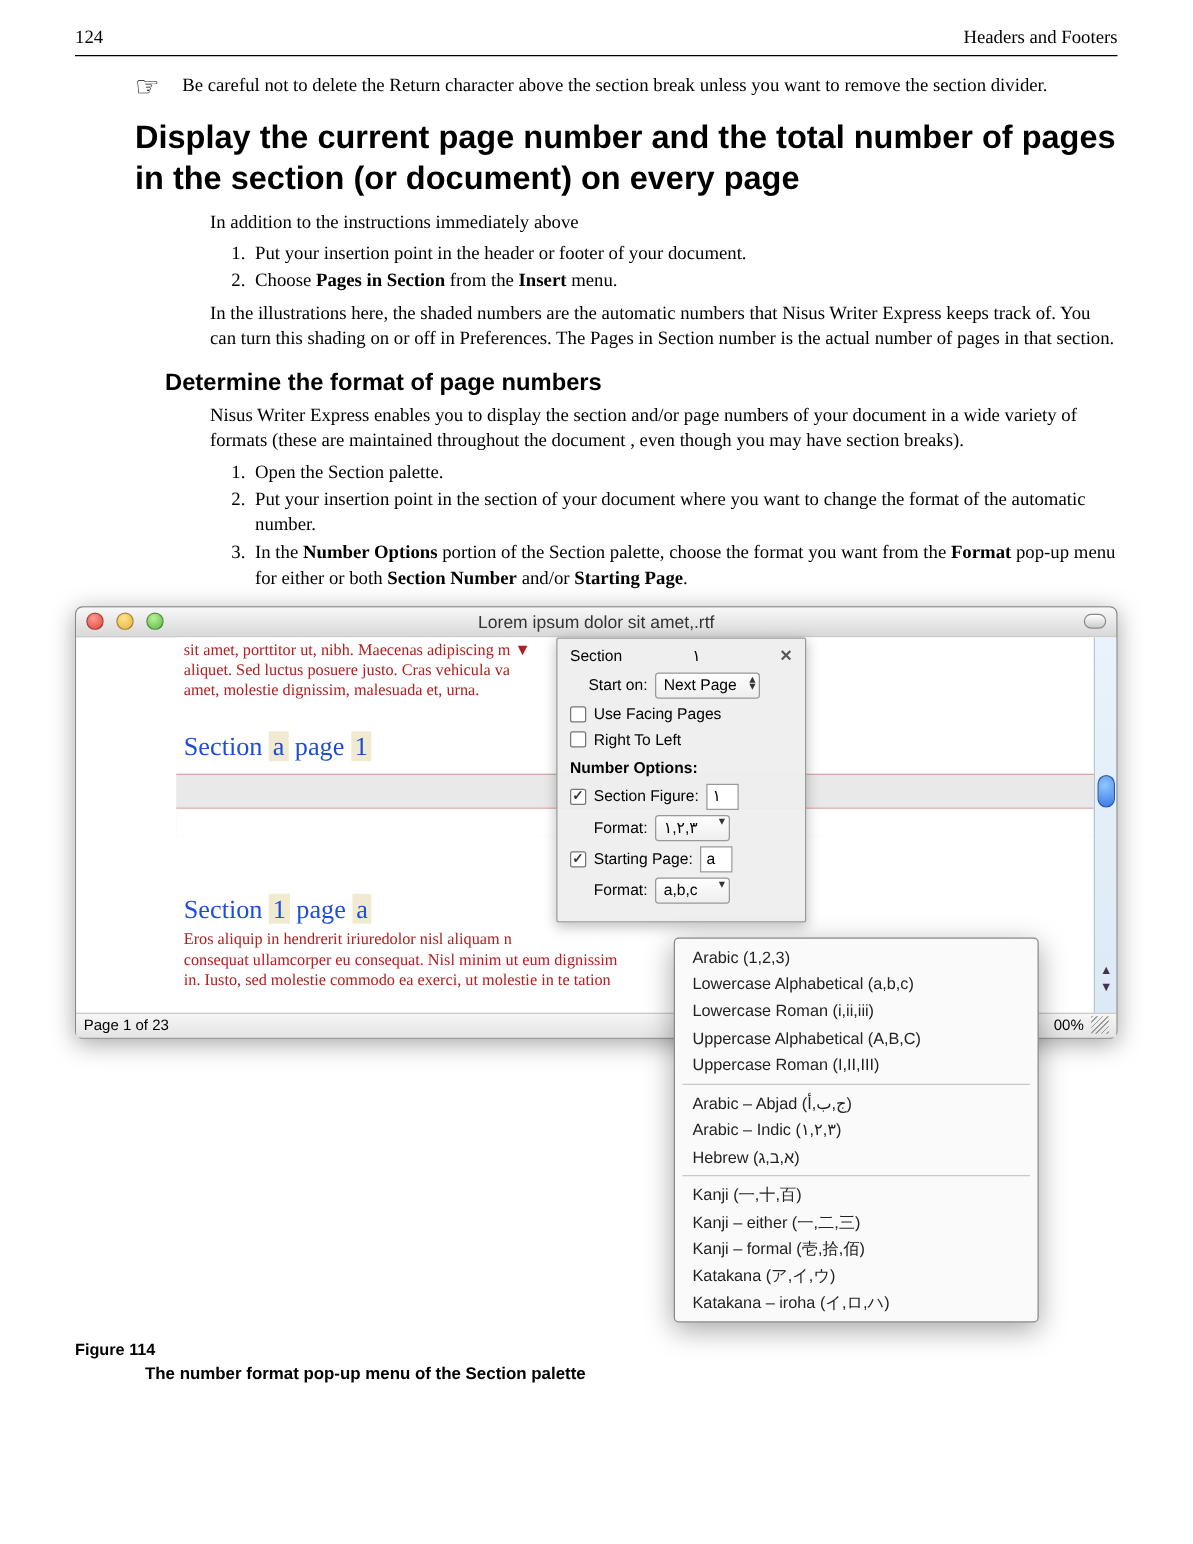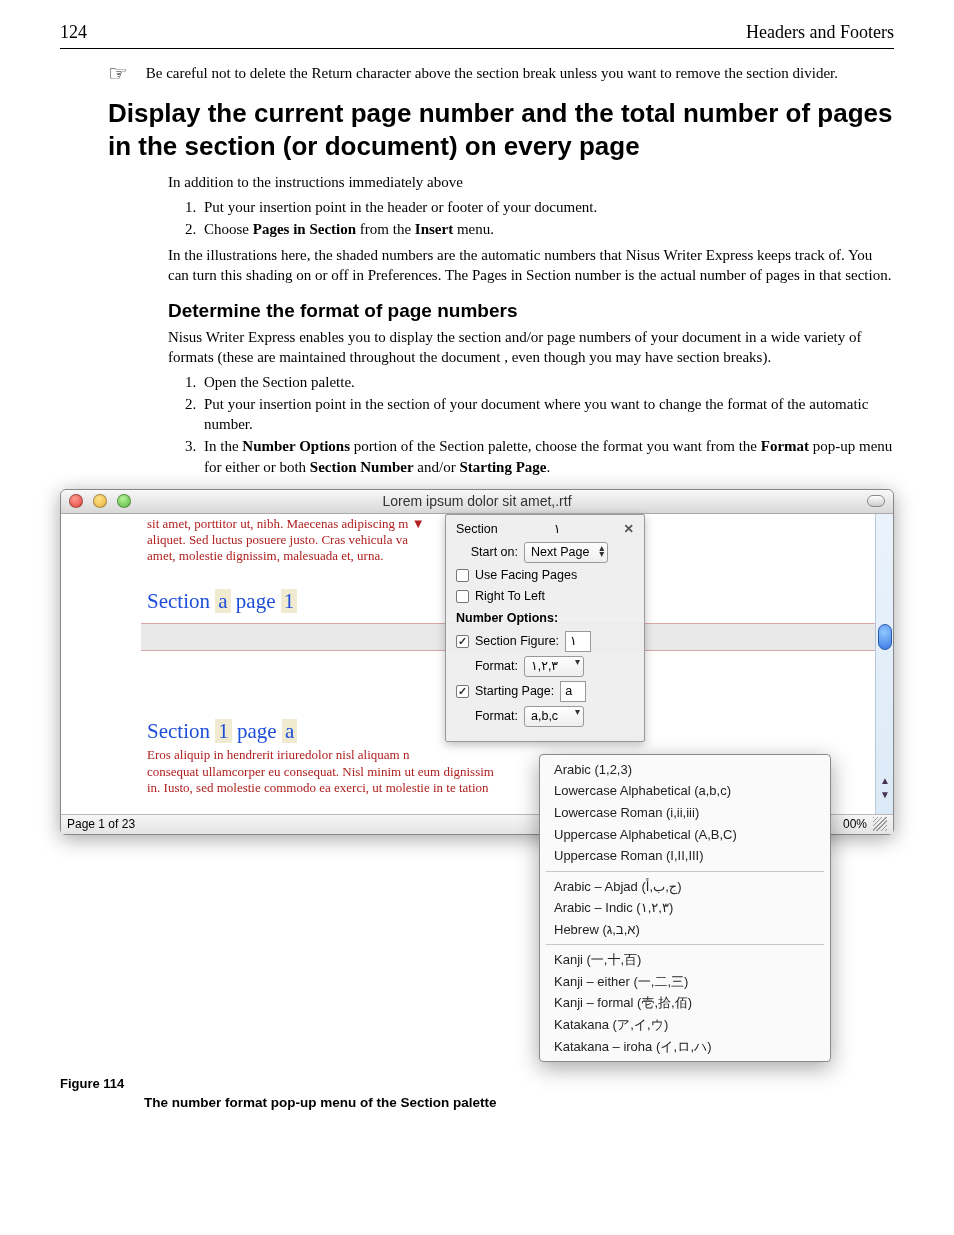--- a/index.html
+++ b/index.html
@@ -9,21 +9,21 @@
     width: 954px;
     margin: 0 auto;
     color: #000;
     font-size: 15px;
     line-height: 1.35;
   }
   .page-header {
     display: flex;
     justify-content: space-between;
     padding: 20px 60px 4px 60px;
-    font-size: 18px;
+    font-size: 15px;
   }
   .header-rule {
     border: none;
     border-top: 1px solid #000;
     margin: 0 60px 14px 60px;
   }
   .content { padding: 0 60px; }
   .note-row { display: flex; gap: 18px; margin-bottom: 12px; }
   .pointer-icon { font-size: 22px; line-height: 1; padding-left: 48px; }
   .note-text { flex: 1; }
@@ -34,21 +34,21 @@
     line-height: 1.25;
     margin: 6px 0 10px 48px;
   }
   .body-para { margin-left: 108px; margin-bottom: 4px; }
   ol.steps { margin-left: 124px; padding-left: 16px; margin-bottom: 6px; }
   ol.steps li { padding-left: 4px; margin-bottom: 2px; }
   h2.subhead {
     font-family: 'Helvetica Neue', Arial, sans-serif;
     font-weight: 700;
     font-size: 19px;
-    margin: 12px 0 4px 108px;
+    margin: 12px 0 4px 72px;
   }
   .bold { font-weight: 700; }
 
   
   .window-wrap {
     margin: 12px 60px 0 60px;
     border: 1px solid #888;
     border-radius: 6px;
     box-shadow: 0 4px 20px rgba(0,0,0,0.35);
     background: #fff;
@@ -170,21 +170,21 @@
   .dropdown .sep { height:1px; margin:4px 6px; background:#c8c8c8; }
 
   .figure-label {
     margin: 16px 0 2px 0;
     font-family: 'Helvetica Neue', Arial, sans-serif;
     font-weight: 700;
     font-size: 13px;
     padding-left: 0;
   }
   .figure-caption {
-    margin-left: 84px;
+    margin-left: 56px;
     font-family: 'Helvetica Neue', Arial, sans-serif;
     font-weight: 700;
     font-size: 13.5px;
   }
 </style>
 </head>
 <body>
 
 <div class="page-header">
   <span>124</span>

